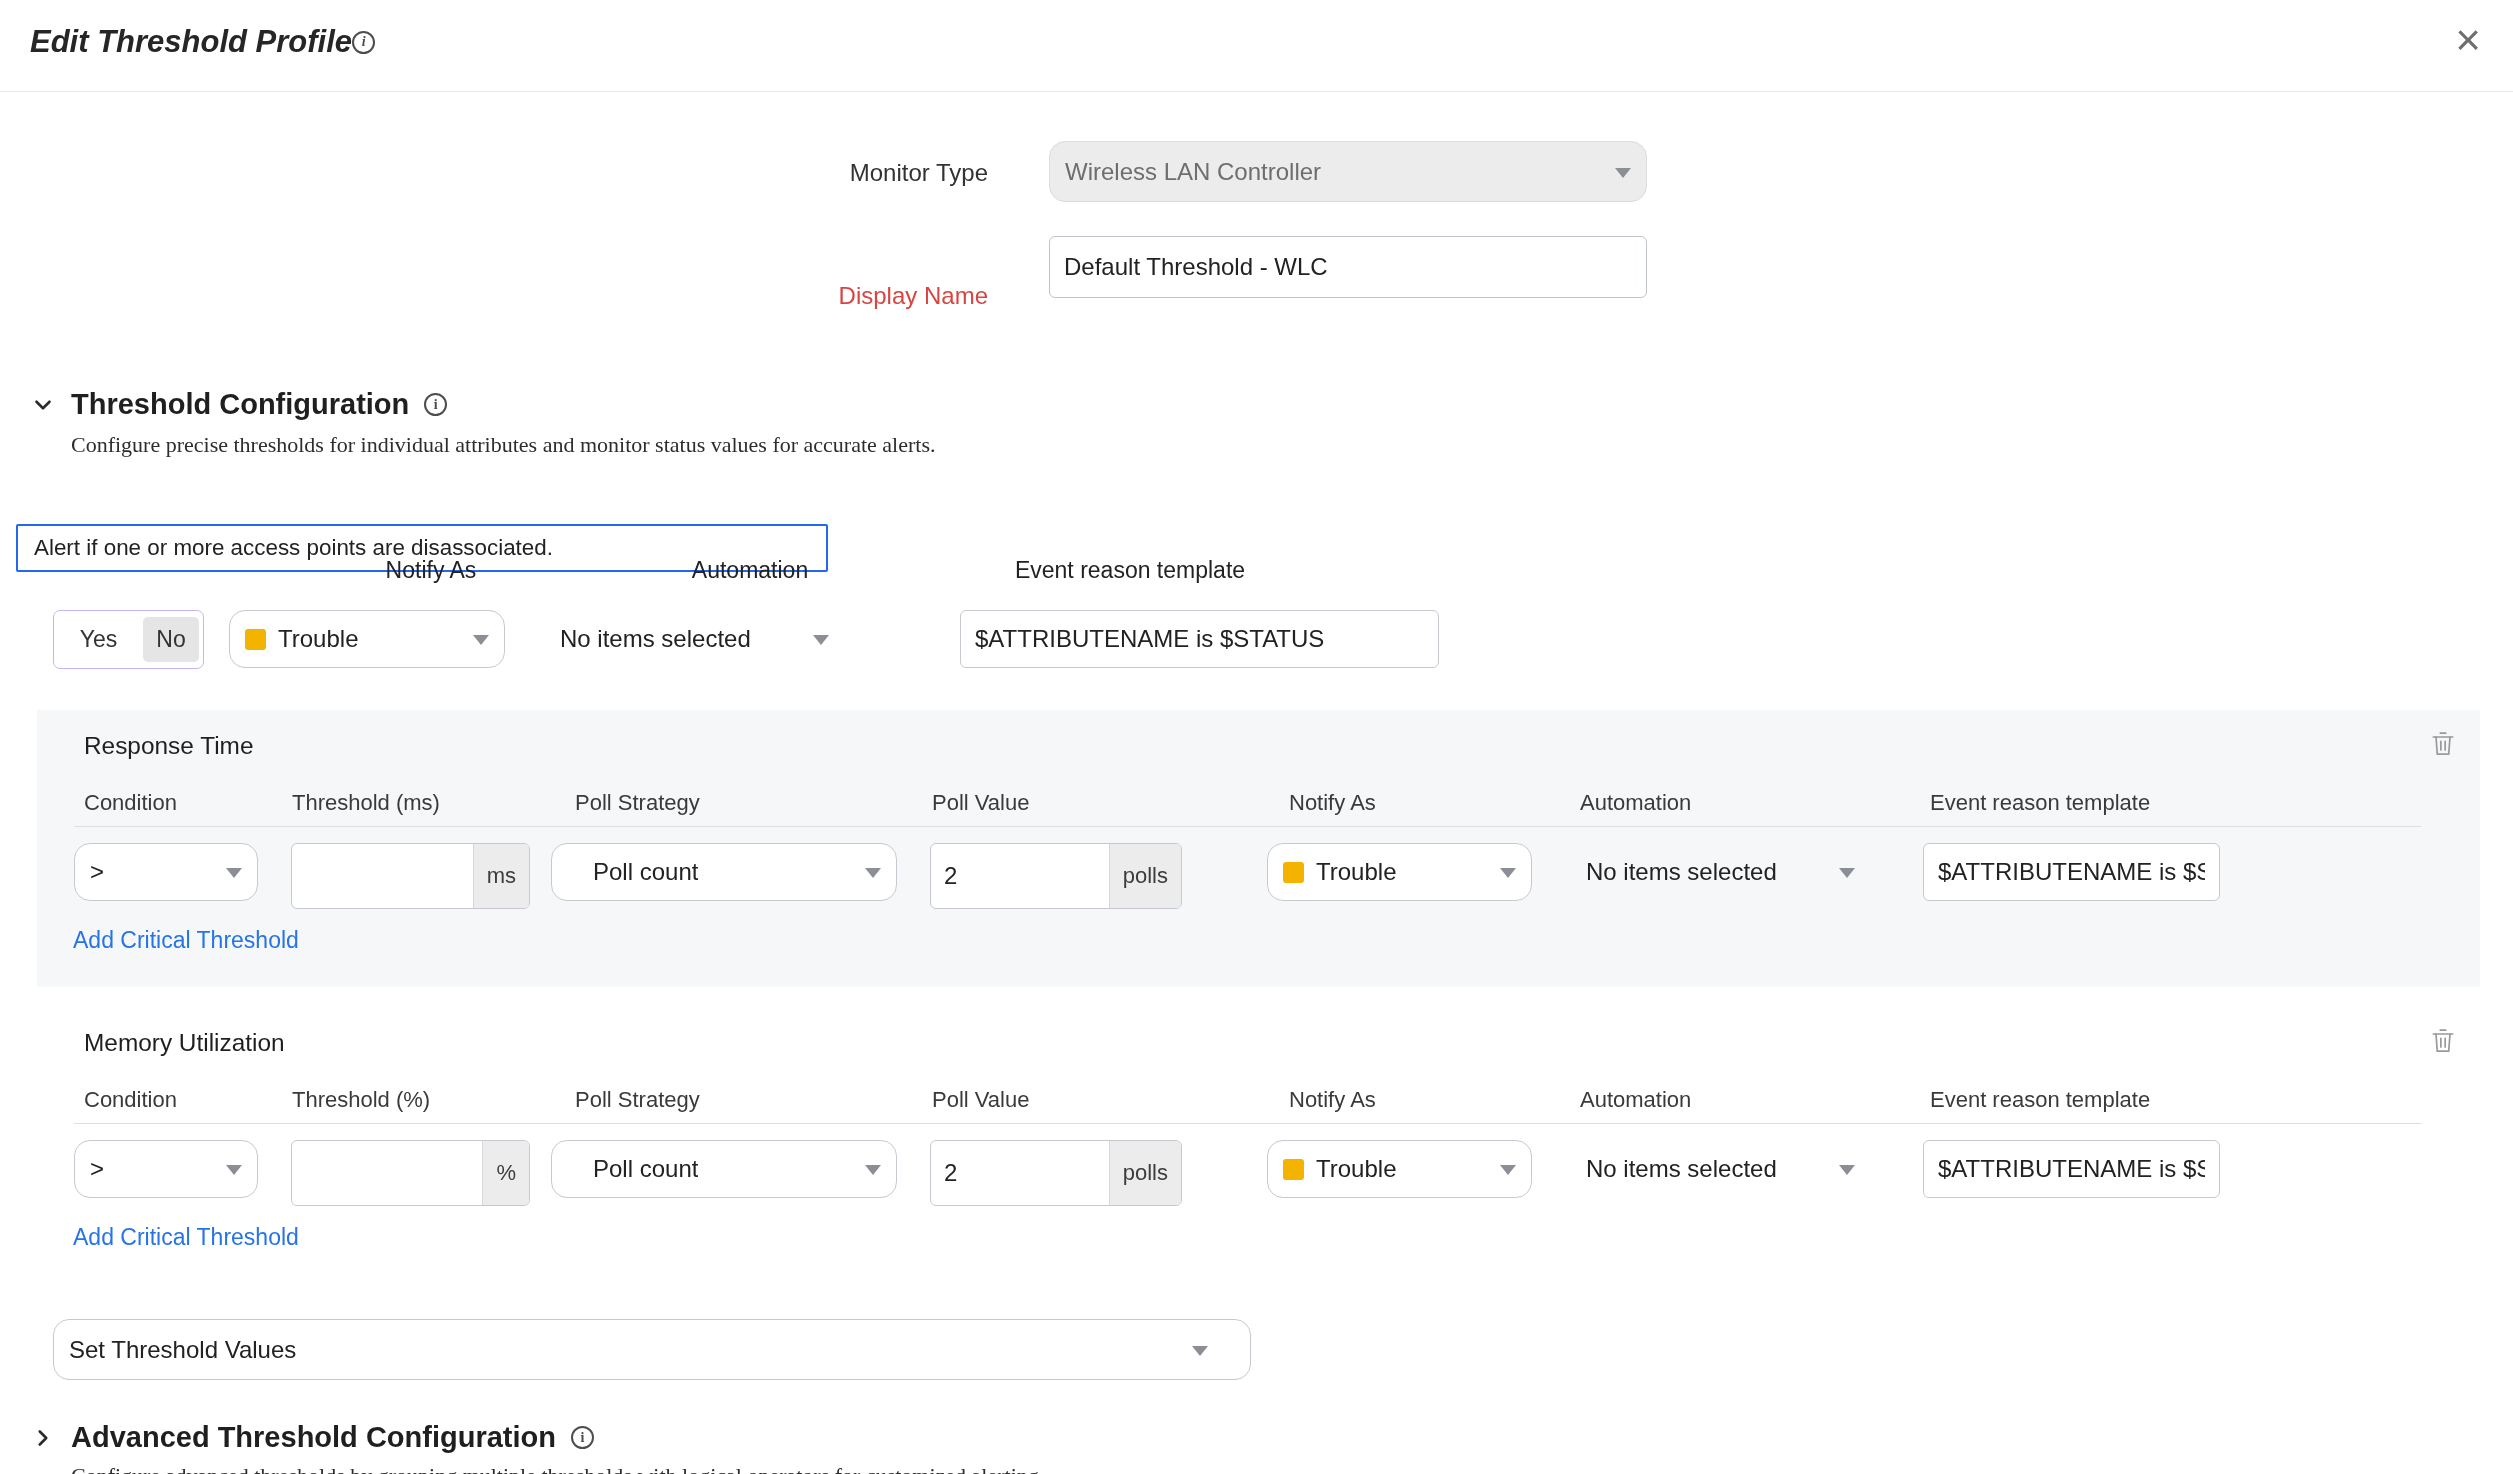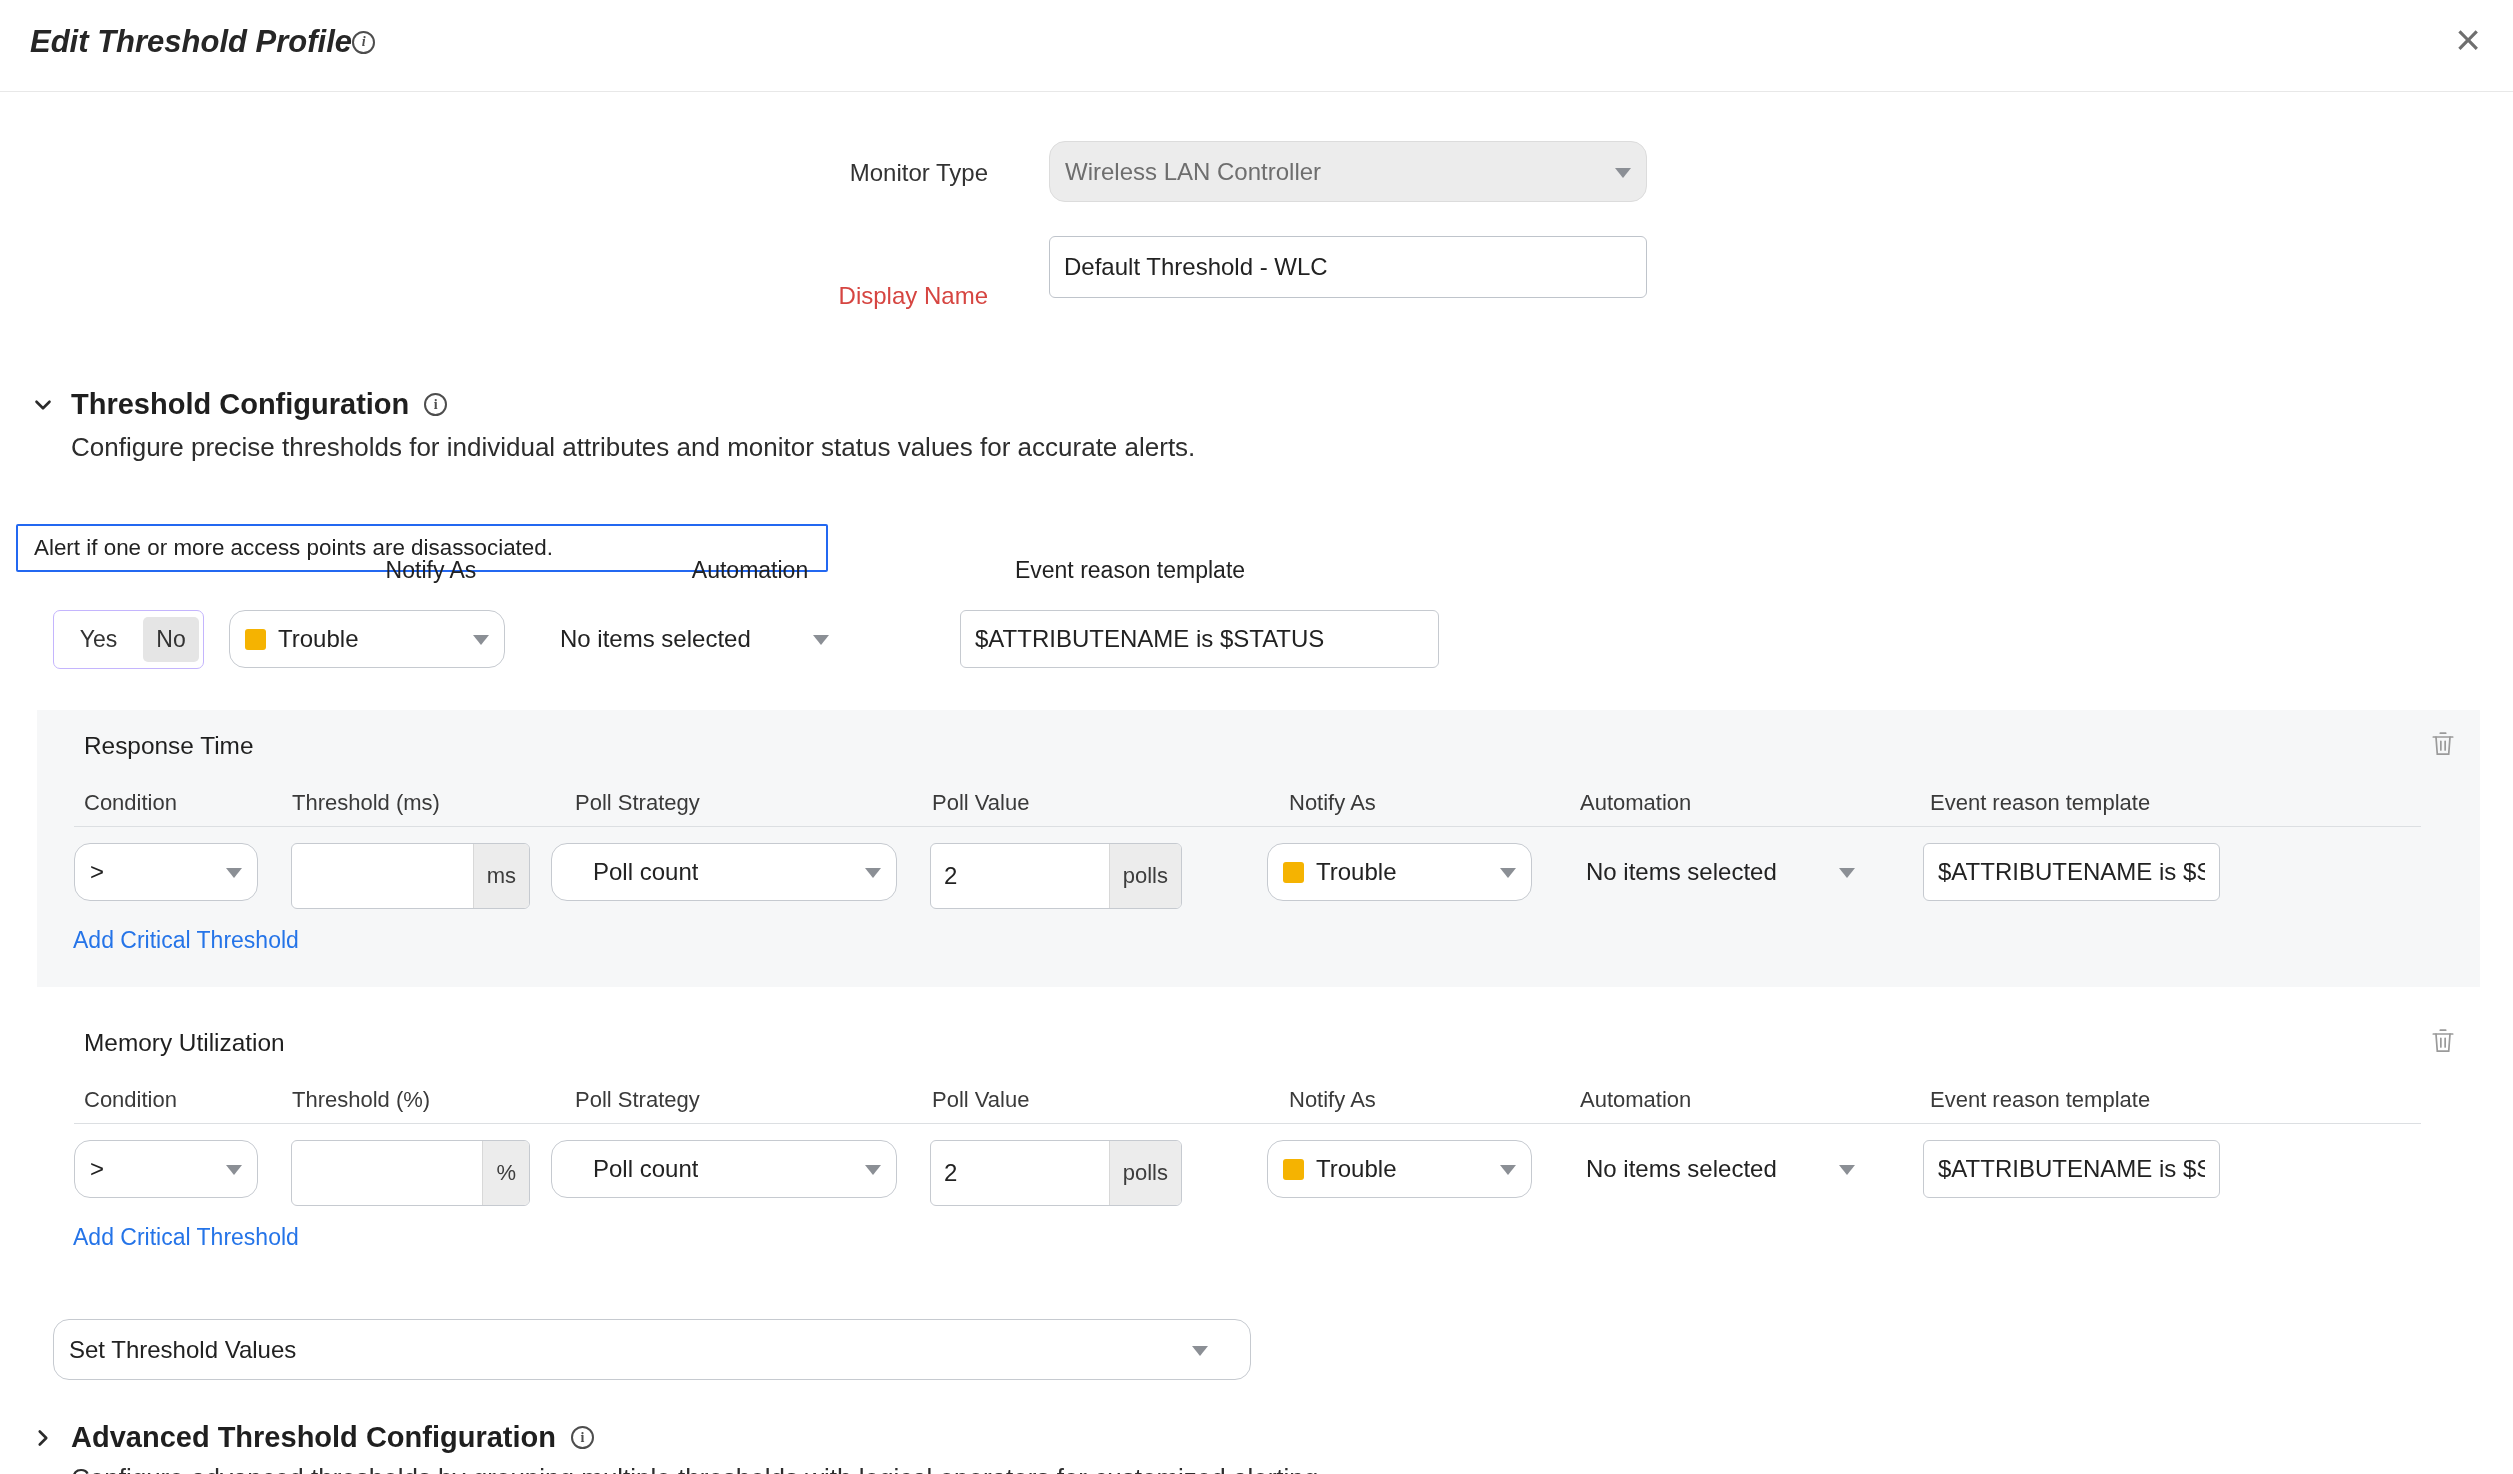--- a/index.html
+++ b/index.html
@@ -59,21 +59,21 @@
     padding:0 13px; font-size:22px; color:#3d3d3d; flex:0 0 auto;
   }
 
   
   .monitor-dd { left:1049px; top:141px; width:598px; height:61px; }
   .display-input { left:1049px; top:236px; width:598px; height:62px; border-color:#bfc4cb; }
 
   
   .config-header { position:absolute; display:flex; align-items:center; gap:15px; }
   .config-title { font-size:29px; font-weight:600; color:#1f1f1f; }
-  .config-desc { position:absolute; font-size:26px; color:#2d2d2d; }
+  .config-desc { position:absolute; font-size:22px; color:#2d2d2d;font-family:Liberation Serif, serif; }
   .chev-svg { flex:0 0 auto; display:block; }
 
   
   .alert-box {
     position:absolute; left:16px; top:477px; width:812px; height:48px;
     border:2px solid #2368f1; border-radius:2px; background:#fff;
     display:flex; align-items:center; padding:0 16px; font-size:22.4px; color:#222;margin-top:47px;
   }
 
   

